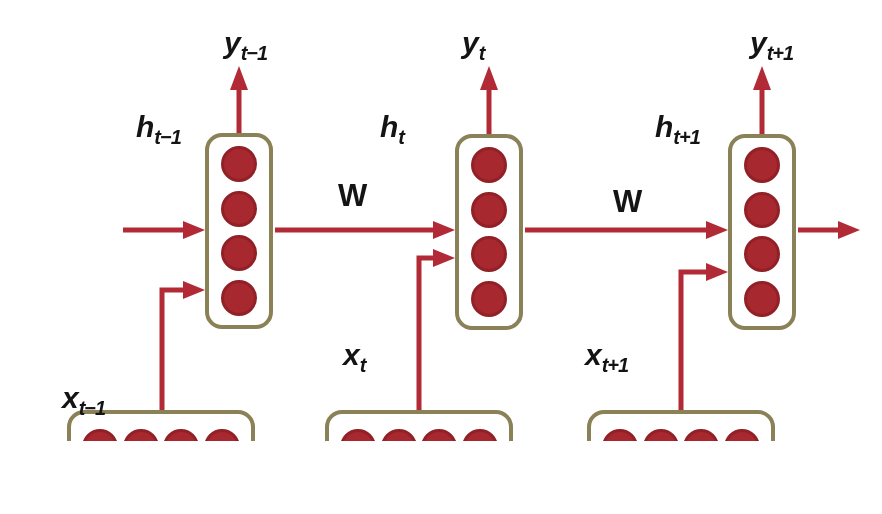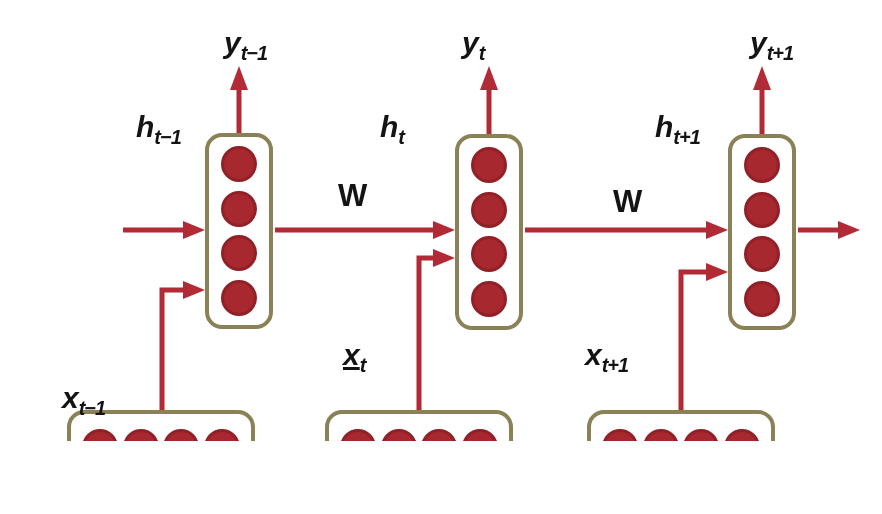--- a/index.html
+++ b/index.html
@@ -172,19 +172,19 @@
 
   <div class="var-label" style="left:224px; top:28px;"><span>y</span><span class="sub">t−1</span></div>
   <div class="var-label" style="left:462px; top:28px;"><span>y</span><span class="sub">t</span></div>
   <div class="var-label" style="left:737px; top:28px;margin-left:13px;"><span>y</span><span class="sub">t+1</span></div>
 
   <div class="var-label" style="left:136px; top:112px;"><span>h</span><span class="sub">t−1</span></div>
   <div class="var-label" style="left:380px; top:112px;"><span>h</span><span class="sub">t</span></div>
   <div class="var-label" style="left:655px; top:112px;"><span>h</span><span class="sub">t+1</span></div>
 
   <div class="var-label" style="left:62px; top:336px;margin-top:47px;"><span>x</span><span class="sub">t−1</span></div>
-  <div class="var-label" style="left:343px; top:340px;text-decoration:underline;"><span>x</span><span class="sub">t</span></div>
+  <div class="var-label" style="left:343px; top:340px;"><span>x</span><span class="sub">t</span></div>
   <div class="var-label" style="left:585px; top:340px;font-style:italic;"><span>x</span><span class="sub">t+1</span></div>
 
   <div class="w-label" style="left:338px; top:180px;">W</div>
   <div class="w-label" style="left:613px; top:186px;">W</div>
 
 </div>
 
 </body></html>

